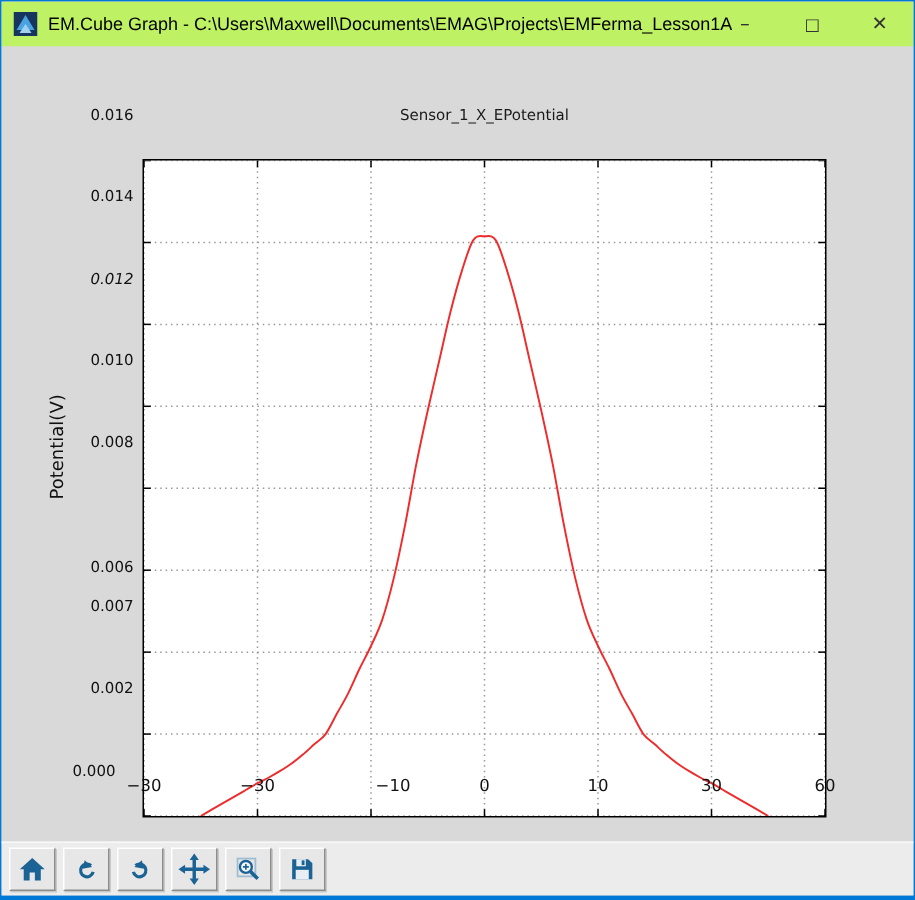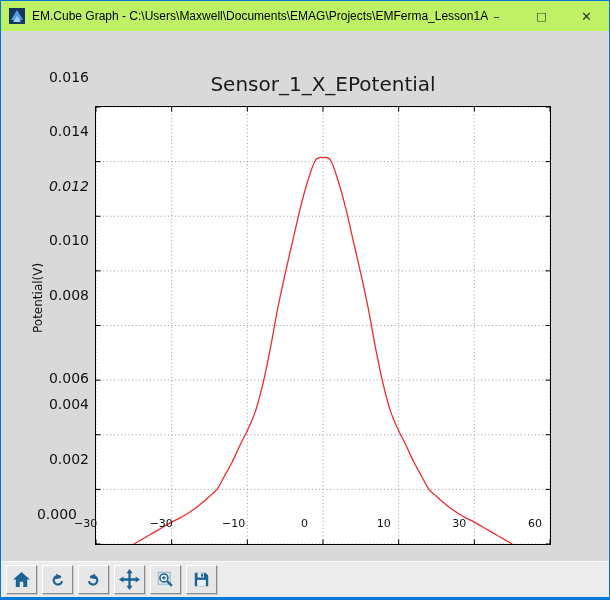--- a/index.html
+++ b/index.html
@@ -20,32 +20,32 @@
   #caption-buttons{position:absolute;right:0;top:0;height:30px;display:flex;}
   .cap-btn{
     width:45px;height:30px;display:flex;align-items:center;justify-content:center;
     font-family:"DejaVu Sans",sans-serif;font-size:13px;color:#333;cursor:default;
   }
   .cap-btn.maxi{font-size:11px;}
   
   #figure{position:absolute;left:0;top:30px;width:100%;height:532px;background:#d9d9d9;}
   #chart-title{
     position:absolute;left:95px;top:41px;width:454px;text-align:center;
-    font-size:20px;color:#1a1a1a;
+    font-size:10px;color:#1a1a1a;
   }
   #plot{
     position:absolute;left:95px;top:76px;width:454px;height:437px;
     background:#ffffff;outline:1px solid #000;
   }
   #plot svg{display:block;}
   .ytick{
-    position:absolute;width:52px;text-align:right;font-size:14px;color:#111;line-height:13px;
+    position:absolute;width:52px;text-align:right;font-size:10px;color:#111;line-height:13px;
   }
   .xtick{
-    position:absolute;width:44px;text-align:left;font-size:11px;color:#111;line-height:13px;
+    position:absolute;width:44px;text-align:center;font-size:11px;color:#111;line-height:13px;
   }
   #xlabel{
     position:absolute;left:95px;top:530px;width:454px;text-align:center;
     font-size:12px;color:#111;
   }
   #ylabel{
     position:absolute;left:24px;top:282px;width:26px;
     font-size:12px;color:#111;white-space:nowrap;
     transform:rotate(-90deg);transform-origin:center center;
     text-align:center;
@@ -133,30 +133,30 @@
           <line x1="0" y1="54.625" x2="4.5" y2="54.625" stroke="#000" stroke-width="1"></line>
           <line x1="454" y1="54.625" x2="449.5" y2="54.625" stroke="#000" stroke-width="1"></line>
           <line x1="0" y1="0" x2="4.5" y2="0" stroke="#000" stroke-width="1"></line>
           <line x1="454" y1="0" x2="449.5" y2="0" stroke="#000" stroke-width="1"></line>
           <path d="M37.83 437.00 C39.09 436.27,42.88 434.09,45.40 432.63 C47.92 431.17,50.44 429.72,52.97 428.26 C55.49 426.80,58.01 425.35,60.53 423.89 C63.06 422.43,65.58 420.98,68.10 419.52 C70.62 418.06,73.14 416.52,75.67 415.15 C78.19 413.78,80.71 412.69,83.23 411.33 C85.76 409.96,88.28 408.50,90.80 406.96 C93.32 405.41,95.84 403.86,98.37 402.04 C100.89 400.22,103.41 398.17,105.93 396.03 C108.46 393.89,110.98 391.48,113.50 389.20 C116.02 386.93,118.54 385.79,121.07 382.38 C123.59 378.96,126.11 373.27,128.63 368.72 C131.16 364.17,133.68 360.07,136.20 355.06 C138.72 350.06,141.24 343.91,143.77 338.68 C146.29 333.44,148.81 329.12,151.33 323.65 C153.86 318.19,156.38 313.41,158.90 305.90 C161.42 298.39,163.94 289.06,166.47 278.59 C168.99 268.12,171.51 255.83,174.03 243.08 C176.56 230.34,179.08 214.86,181.60 202.11 C184.12 189.37,186.64 177.99,189.17 166.61 C191.69 155.23,194.21 144.76,196.73 133.83 C199.26 122.91,201.78 111.07,204.30 101.06 C206.82 91.04,209.34 81.71,211.87 73.74 C214.39 65.78,216.91 57.13,219.43 53.26 C221.96 49.39,224.48 50.53,227.00 50.53 C229.52 50.53,232.04 49.39,234.57 53.26 C237.09 57.13,239.61 65.78,242.13 73.74 C244.66 81.71,247.18 91.04,249.70 101.06 C252.22 111.07,254.74 122.91,257.27 133.83 C259.79 144.76,262.31 155.23,264.83 166.61 C267.36 177.99,269.88 189.37,272.40 202.11 C274.92 214.86,277.44 230.34,279.97 243.08 C282.49 255.83,285.01 268.12,287.53 278.59 C290.06 289.06,292.58 298.39,295.10 305.90 C297.62 313.41,300.14 318.19,302.67 323.65 C305.19 329.12,307.71 333.44,310.23 338.68 C312.76 343.91,315.28 350.06,317.80 355.06 C320.32 360.07,322.84 364.17,325.37 368.72 C327.89 373.27,330.41 378.96,332.93 382.38 C335.46 385.79,337.98 386.93,340.50 389.20 C343.02 391.48,345.54 393.89,348.07 396.03 C350.59 398.17,353.11 400.22,355.63 402.04 C358.16 403.86,360.68 405.41,363.20 406.96 C365.72 408.50,368.24 409.96,370.77 411.33 C373.29 412.69,375.81 413.78,378.33 415.15 C380.86 416.52,383.38 418.06,385.90 419.52 C388.42 420.98,390.94 422.43,393.47 423.89 C395.99 425.35,398.51 426.80,401.03 428.26 C403.56 429.72,406.08 431.17,408.60 432.63 C411.12 434.09,414.91 436.27,416.17 437.00" fill="none" stroke="#ee2c2c" stroke-width="1.3" stroke-linejoin="round"></path>
         </svg>
       </div>
     <div id="ticks-layer">
         <div class="ytick" style="left: 24px; top: 476.5px;">0.000</div>
         <div class="ytick" style="left: 36px; top: 421.875px; text-align: right;">0.002</div>
-        <div class="ytick" style="left: 36px; top: 367.25px;">0.004</div>
+        <div class="ytick" style="left: 36px; top: 367.25px;">0.007</div>
         <div class="ytick" style="left: 36px; top: 312.625px; margin-top: 28px;">0.006</div>
         <div class="ytick" style="left: 36px; top: 258px;">0.008</div>
         <div class="ytick" style="left: 36px; top: 203.375px;">0.010</div>
         <div class="ytick" style="left: 36px; top: 148.75px; font-style: italic;">0.012</div>
         <div class="ytick" style="left: 36px; top: 94.125px;">0.014</div>
         <div class="ytick" style="left: 36px; top: 39.5px;">0.016</div>
         <div class="xtick" style="left: 73px; top: 486px;">−30</div>
         <div class="xtick" style="left: 148.667px; top: 486px;">−30</div>
-        <div class="xtick" style="left: 221px; top: 486px;">−10</div>
+        <div class="xtick" style="left: 239px; top: 486px;">−10</div>
         <div class="xtick" style="left: 300px; top: 486px;">0</div>
         <div class="xtick" style="left: 375.667px; top: 486px;">10</div>
         <div class="xtick" style="left: 451.333px; top: 486px;">30</div>
         <div class="xtick" style="left: 527px; top: 486px;">60</div>
       </div>
     <div id="xlabel">X</div>
     <div id="ylabel">Potential(V)</div>
   </div>
 
   <div id="toolbar">

